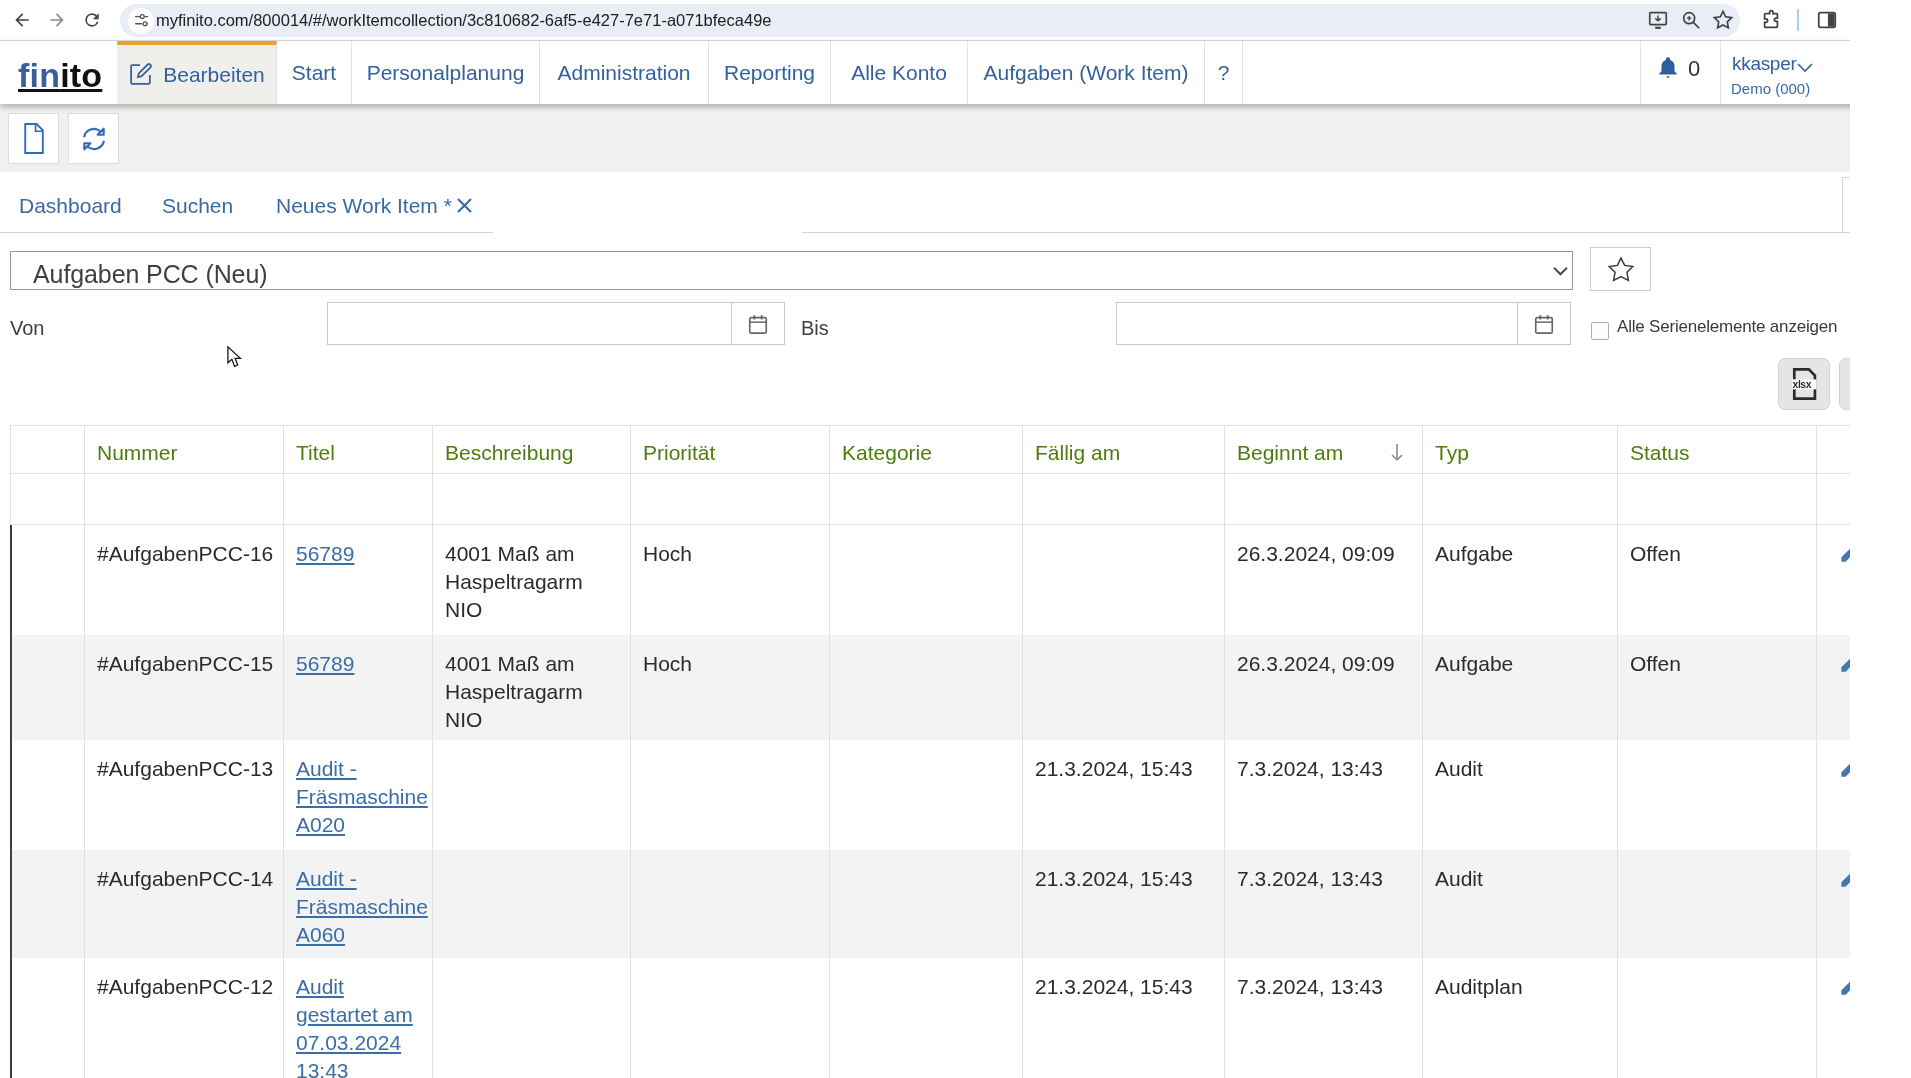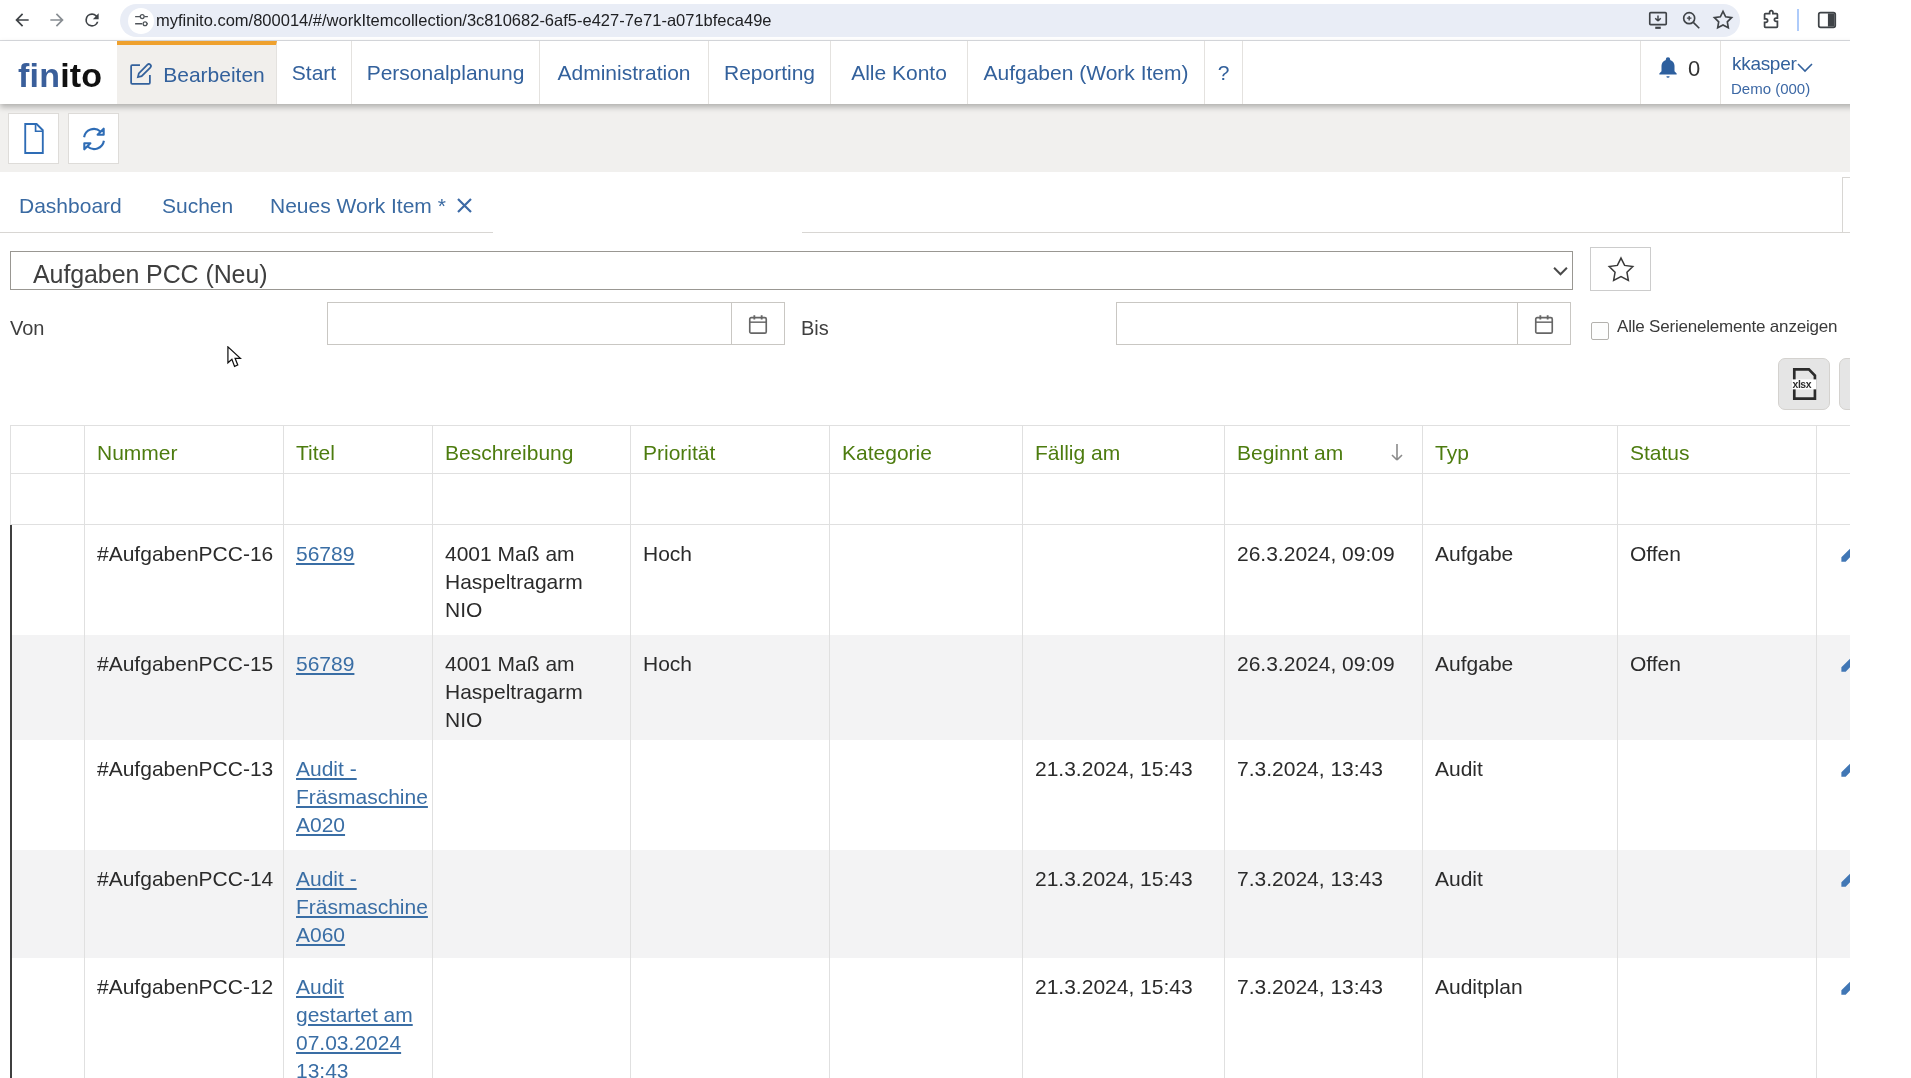--- a/index.html
+++ b/index.html
@@ -9,21 +9,21 @@
   .abs { position:absolute; }
 
   
   #chrome { position:absolute; left:0; top:0; width:1911px; height:41px; background:#ffffff; border-bottom:1px solid #dadce0; }
   #omnibox { position:absolute; left:120px; top:4px; width:1620px; height:33px; border-radius:17px; background:#e9edf6; }
   #siteinfo { position:absolute; left:128px; top:8px; width:26px; height:26px; border-radius:50%; background:#fff; }
   #urltext { position:absolute; left:156px; top:11px; font-size:16.5px; color:#202124; letter-spacing:0px; }
 
   
   #navbar { position:absolute; left:0; top:41px; width:1911px; height:63px; background:#fff; box-shadow:0 3px 6px rgba(0,0,0,0.28); z-index:5; }
-  #logo { position:absolute; left:18px; top:3px; height:63px; display:flex; align-items:center; font-size:34px; font-weight:bold; letter-spacing:0.2px; color:#111; }
+  #logo { position:absolute; left:18px; top:3px; height:63px; display:flex; align-items:center; font-size:34px; font-weight:bold; letter-spacing:0.2px; color:#111;text-decoration:underline; }
   #logo .b { color:#3a5f9b; }
   .navitem { position:absolute; top:0; height:63px; display:flex; align-items:center; justify-content:center; color:#33619c; font-size:21px; border-right:1px solid #e4e2df; }
   #nav-bearbeiten { position:absolute; left:117px; top:0px; width:160px; height:63px; background:#f1efec; border-top:4px solid #efa12e; border-right:1px solid #e4e2df; display:flex; align-items:center; justify-content:center; gap:10px; color:#33619c; font-size:21px; }
   #bell-zone { position:absolute; left:1640px; top:0; width:81px; height:63px; border-right:1px solid #e4e2df; border-left:1px solid #e4e2df; }
   #user-zone { position:absolute; left:1721px; top:0; width:190px; height:63px; white-space:nowrap; }
   #kkasper { position:absolute; left:11px; top:12px; font-size:19px; letter-spacing:-0.3px; color:#33619c; }
   #demo { position:absolute; left:10px; top:39px; font-size:15px; color:#3c68a5; }
 
   
   #toolbar { position:absolute; left:0; top:104px; width:1911px; height:68px; background:#f1f0ee; }
@@ -169,21 +169,21 @@
           <path d="M3.7 20.8v-5.2h5.2z" stroke-linejoin="round"></path>
         </svg>
     </div>
   </div>
 
   <div id="tabrow">
     <div class="bottomline" style="width:493px;"></div>
     <div class="bottomline" style="left:802px;width:1109px;"></div>
     <div class="tabtext" style="left:19px;">Dashboard</div>
     <div class="tabtext" style="left:162px;">Suchen</div>
-    <div class="tabtext" style="left:270px;text-align:center;">Neues Work Item *</div>
+    <div class="tabtext" style="left:276px;text-align:center;">Neues Work Item *</div>
     <svg class="abs" style="left:455px;top:24px" width="19" height="19" viewBox="0 0 19 19" stroke="#3c6aa6" stroke-width="2.2">
         <path d="M3 3l13 13M16 3L3 16"></path>
       </svg>
     <div id="closealltabs">
       <svg width="30" height="30" viewBox="0 0 30 30" fill="none" stroke="#2d5f9e" stroke-width="1.8">
           <circle cx="15" cy="15" r="12.5"></circle>
           <path d="M10 10l10 10M20 10L10 20" stroke-width="2"></path>
         </svg>
     </div>
   </div>

